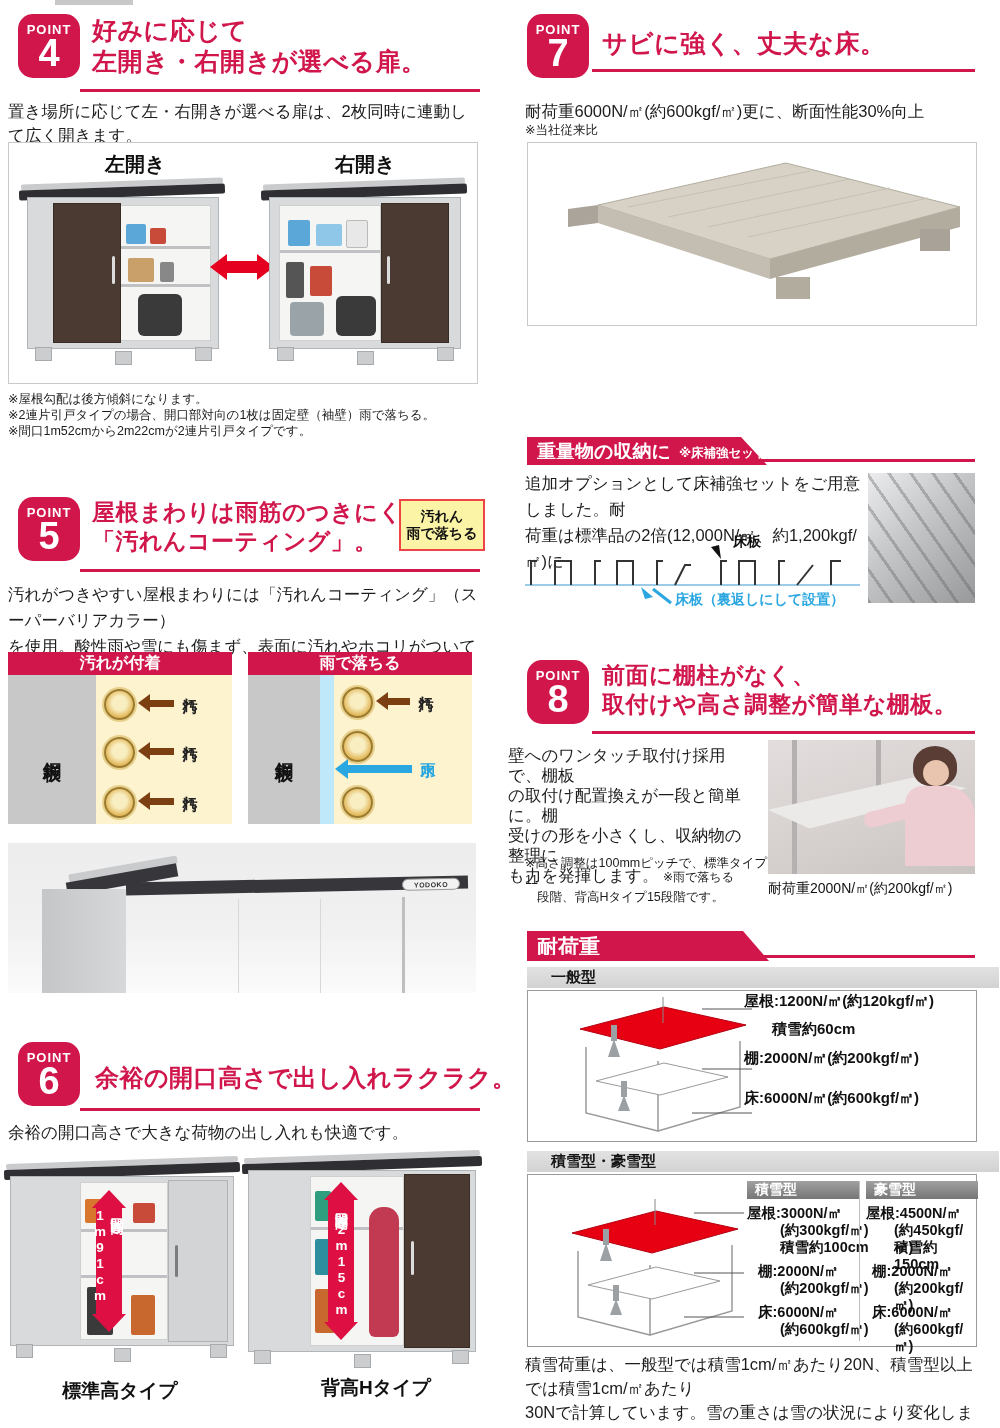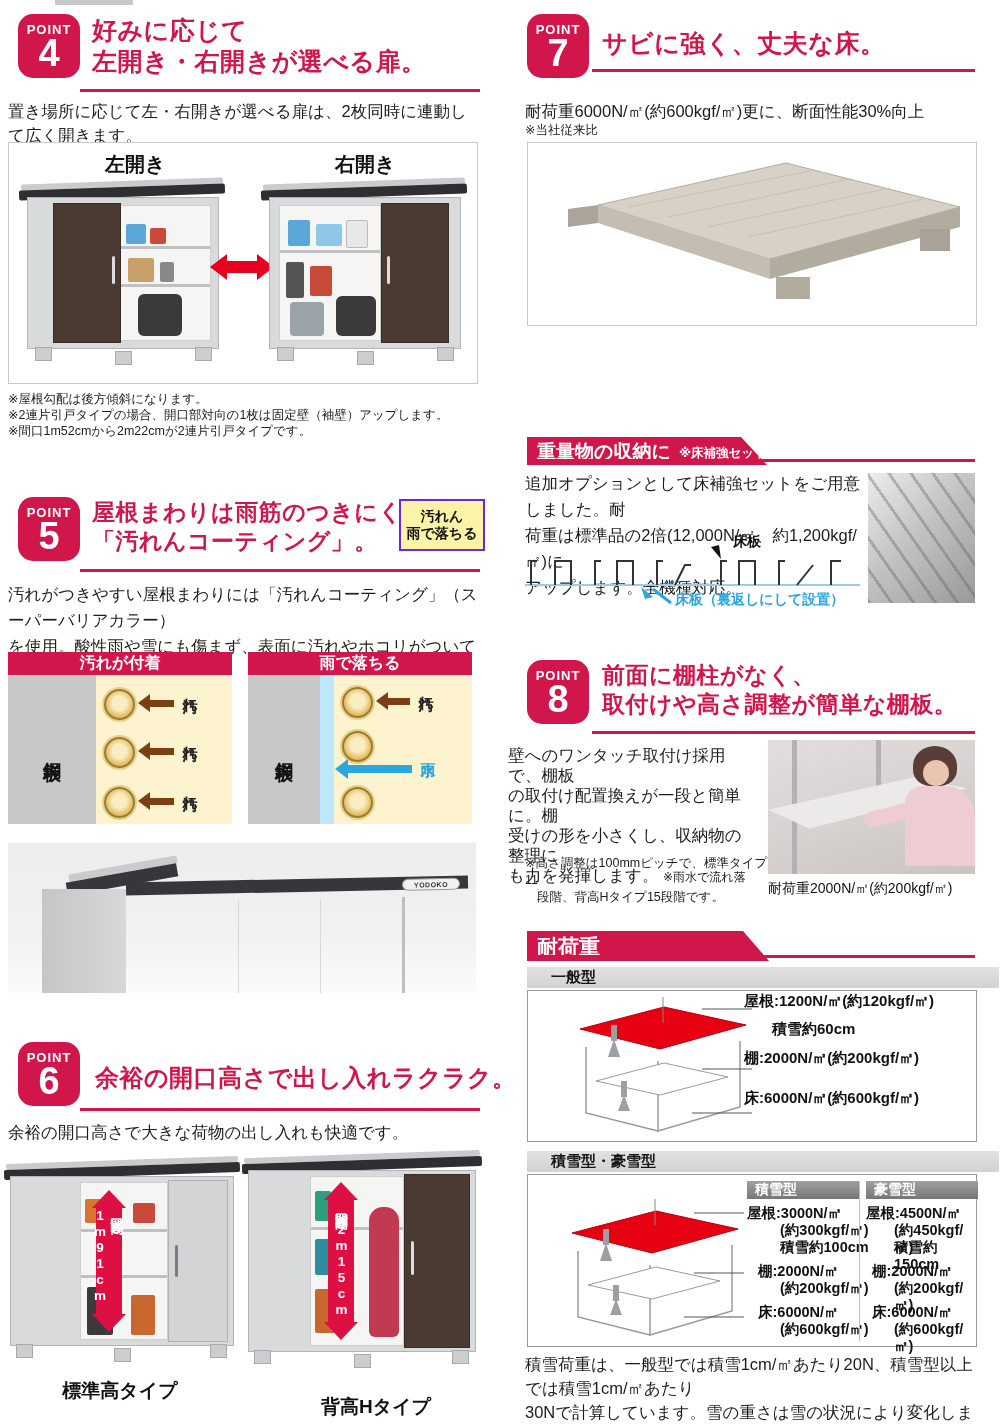--- a/index.html
+++ b/index.html
@@ -12,21 +12,21 @@
   .pb-label{font-size:13px;font-weight:bold;letter-spacing:1px;margin-top:9px;line-height:13px;}
   .pb-num{font-size:38px;font-weight:bold;line-height:38px;margin-top:-2px;}
   .ptitle{color:#d0164b;font-weight:bold;font-size:25px;line-height:31px;letter-spacing:0.5px;}
   .ptitle23{font-size:23px;line-height:29px;}
   .rule{height:3px;background:#d0164b;}
   .body17{font-size:16.5px;line-height:24px;color:#1c1c1c;}
   .note13{font-size:12.5px;line-height:16px;color:#1c1c1c;}
   .figbox{background:#fff;border:1px solid #c9c9c9;}
   .figlabel{position:absolute;font-size:20px;font-weight:bold;color:#111;}
   
-  .coatbadge{width:82px;height:48px;background:#fbf3a6;border:2px solid #6d28d9;
+  .coatbadge{width:82px;height:48px;background:#fbf3a6;border:2px solid #ef4444;
              display:flex;flex-direction:column;align-items:center;justify-content:center;
              font-size:14px;font-weight:bold;color:#111;line-height:17px;}
   
   .panel-h{height:23px;background:#d0164b;color:#fff;font-size:16px;font-weight:bold;
            display:flex;align-items:center;justify-content:center;}
   .panel-b{position:absolute;left:0;right:0;top:23px;bottom:0;background:#fdf3cf;}
   .plate{position:absolute;left:0;top:0;bottom:0;background:#c8c8c8;display:flex;align-items:center;justify-content:center;}
   .vtext{writing-mode:vertical-rl;text-orientation:upright;}
   .platelabel{font-size:18px;font-weight:bold;color:#111;letter-spacing:2px;}
   .blob{position:absolute;width:27px;height:27px;border-radius:50%;
@@ -167,21 +167,21 @@
         <div class="handle" style="left:5px;top:52px;height:28px;"></div>
       </div>
       <div class="leg" style="left:8px;top:168px;"></div>
       <div class="leg" style="left:88px;top:172px;"></div>
       <div class="leg" style="left:168px;top:168px;"></div>
     </div>
   </div>
 
   <div class="note13 abs" style="left:8px;top:391px;width:474px;">
     <div>※屋根勾配は後方傾斜になります。</div>
-    <div>※2連片引戸タイプの場合、開口部対向の1枚は固定壁（袖壁）アップします。</div>
+    <div>※2連片引戸タイプの場合、開口部対向の1枚は固定壁（袖壁）雨で落ちる。</div>
     <div>※間口1m52cmから2m22cmが2連片引戸タイプです。</div>
   </div>
 
   <div class="pbadge abs" style="left:18px;top:497px;">
     <span class="pb-label">POINT</span>
     <span class="pb-num">5</span>
   </div>
   <div class="ptitle ptitle23 abs" style="left:92px;top:498px;">
     <div>屋根まわりは雨筋のつきにくい</div>
     <div>「汚れんコーティング」。</div>
@@ -298,21 +298,21 @@
       </div>
       <div class="va-tri-dn"></div>
     </div>
     <div class="shed-door" style="left:156px;top:22px;width:64px;height:172px;">
       <div class="handle" style="left:6px;top:66px;height:34px;"></div>
     </div>
     <div class="leg" style="left:6px;top:198px;"></div>
     <div class="leg" style="left:106px;top:202px;"></div>
     <div class="leg" style="left:204px;top:198px;"></div>
   </div>
-  <div class="caption19 abs" style="left:296px;top:1375px;width:160px;margin-top:19px;">背高Hタイプ</div>
+  <div class="caption19 abs" style="left:296px;top:1375px;width:160px;">背高Hタイプ</div>
 
   <div class="pbadge abs" style="left:527px;top:14px;">
     <span class="pb-label">POINT</span>
     <span class="pb-num">7</span>
   </div>
   <div class="ptitle abs" style="left:602px;top:28px;">サビに強く、丈夫な床。</div>
   <div class="rule abs" style="left:592px;top:69px;width:383px;"></div>
   <div class="body17 abs" style="left:525px;top:99px;width:450px;">耐荷重6000N/㎡(約600kgf/㎡)更に、断面性能30%向上</div>
   <div class="note13 abs" style="left:525px;top:122px;">※当社従来比</div>
 
@@ -334,21 +334,20 @@
 
   <div class="banner abs" style="left:527px;top:437px;width:230px;height:25px;">
     <span class="big">重量物の収納に</span>
     <span class="small">※床補強セット</span>
   </div>
   <div class="rule abs" style="left:527px;top:459px;width:448px;"></div>
 
   <div class="body17 abs" style="left:525px;top:470px;width:340px;line-height:26px;">
     <div>追加オプションとして床補強セットをご用意しました。耐</div>
     <div>荷重は標準品の2倍(12,000N/㎡、約1,200kgf/㎡)に</div>
-    <div>アップします。全機種対応。</div>
   </div>
   <div class="heavyphoto" style="left:868px;top:473px;width:107px;height:130px;"></div>
 
   <div class="abs" style="left:525px;top:545px;width:335px;height:60px;">
     <svg width="335" height="60" viewBox="0 0 335 60">
       <line x1="0" y1="40" x2="335" y2="40" stroke="#9ccbe8" stroke-width="2"></line>
       <path d="M6,40 V16 h6 M30,40 V16 h16 V40 M70,40 V16 h6 M92,40 V16 h16 V40 M132,40 V16 h6 M150,40 l10,-20 h6 M196,40 V16 h6 M214,40 V16 h16 V40 M254,40 V16 h6 M272,40 l16,-20 M306,40 V16 h10" stroke="#333" stroke-width="2" fill="none"></path>
       <polygon points="196,14 186,2 194,0" fill="#111"></polygon>
       <polygon points="128,54 116,44 124,42" fill="#2aa7e0" transform="rotate(180 122 48)"></polygon>
       <line x1="128" y1="44" x2="146" y2="58" stroke="#2aa7e0" stroke-width="3"></line>
@@ -366,21 +365,21 @@
     <div>取付けや高さ調整が簡単な棚板。</div>
   </div>
   <div class="rule abs" style="left:592px;top:731px;width:383px;"></div>
 
   <div class="body17 abs" style="left:508px;top:745px;width:250px;line-height:20px;">
     <div>壁へのワンタッチ取付け採用で、棚板</div>
     <div>の取付け配置換えが一段と簡単に。棚</div>
     <div>受けの形を小さくし、収納物の整理に</div>
     <div>
       <span>も力を発揮します。</span>
-      <span style="font-size:12px;">※雨水で流れ落</span>
+      <span style="font-size:12px;">※雨で落ちる</span>
     </div>
   </div>
   <div class="note13 abs" style="left:525px;top:855px;width:250px;line-height:17px;">
     <div>※高さ調整は100mmピッチで、標準タイプ11</div>
     <div style="padding-left:12px;">段階、背高Hタイプ15段階です。</div>
   </div>
 
   <div class="p8photo" style="left:768px;top:740px;width:207px;height:134px;">
     <div class="p8rail" style="left:24px;top:0;height:134px;"></div>
     <div class="p8rail" style="left:108px;top:0;height:70px;"></div>

